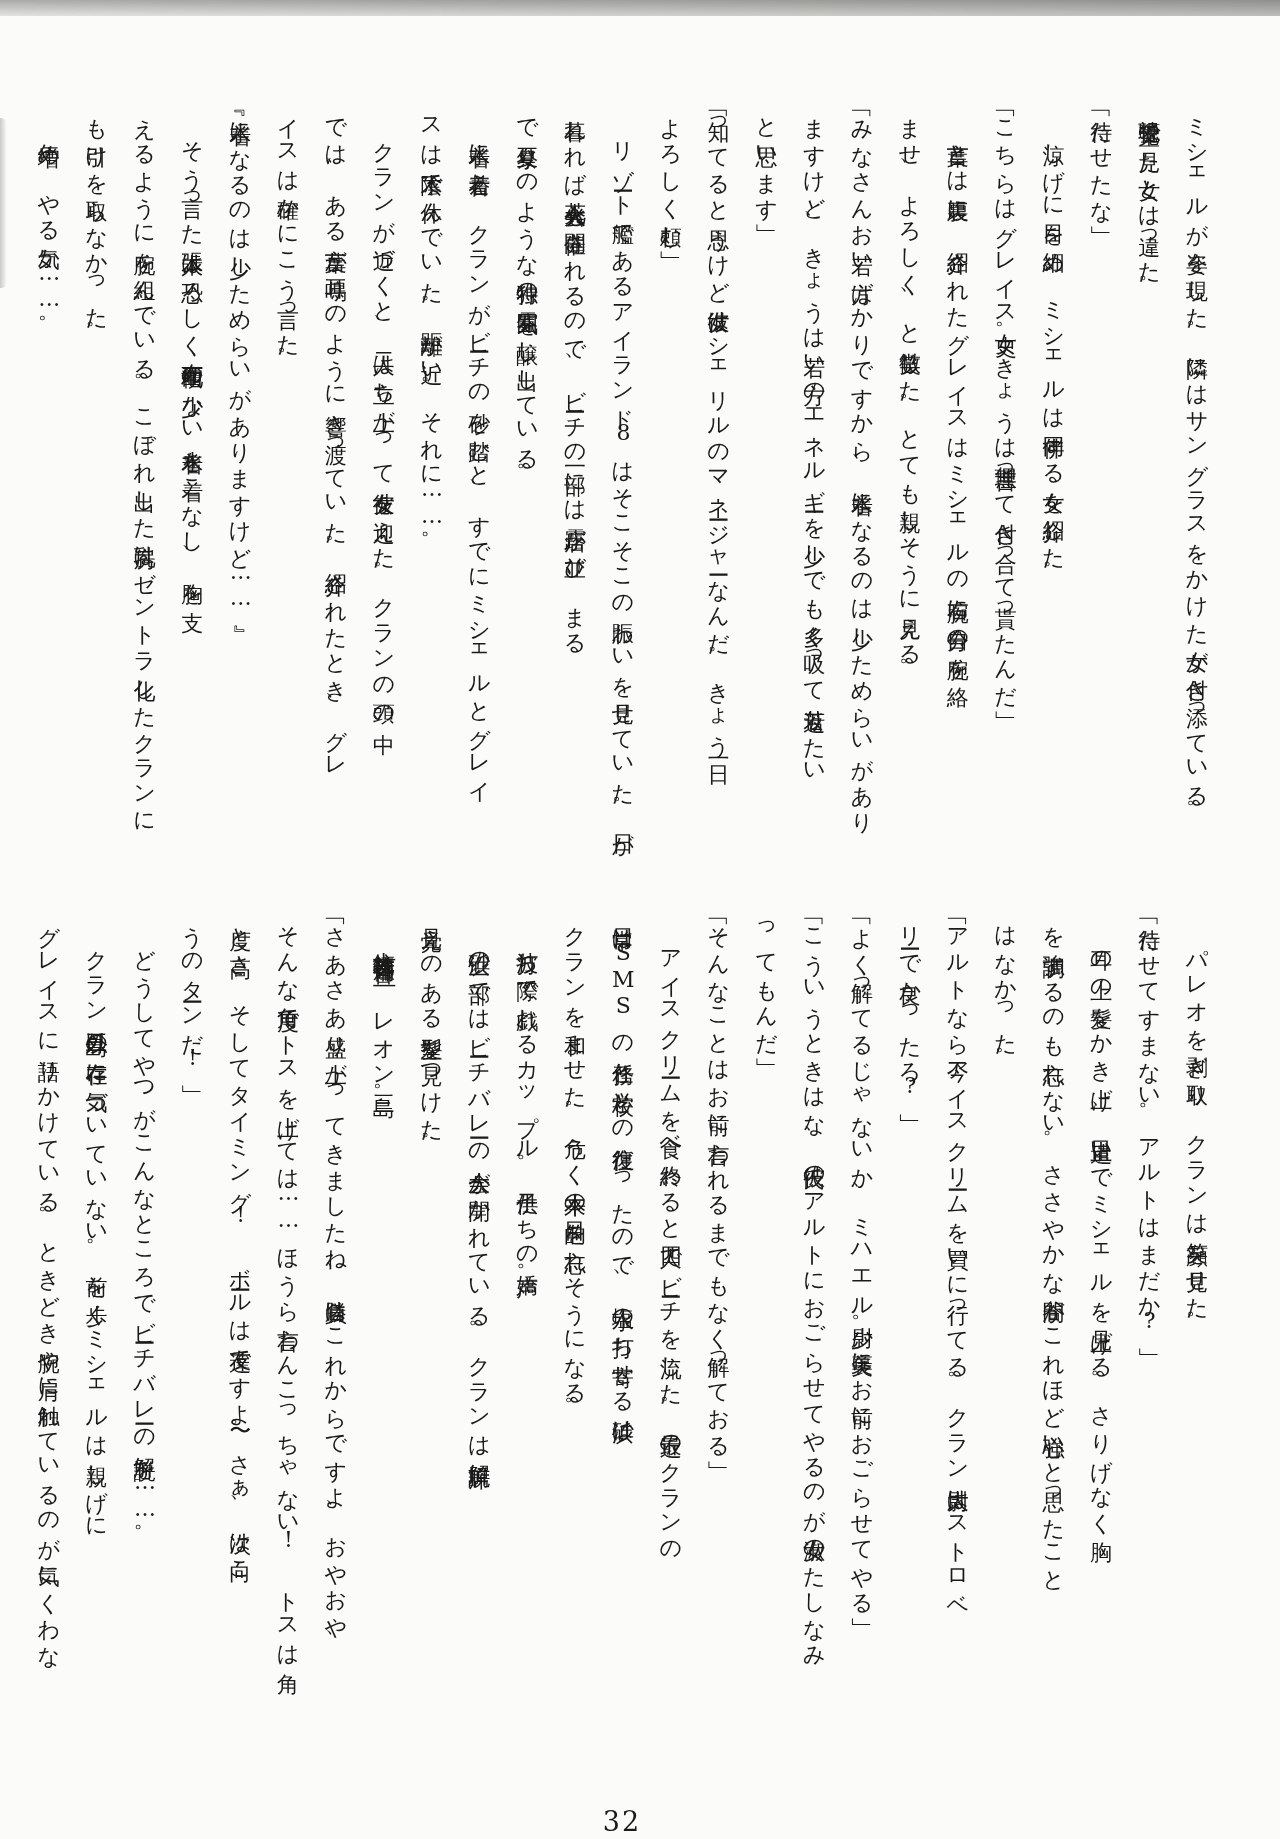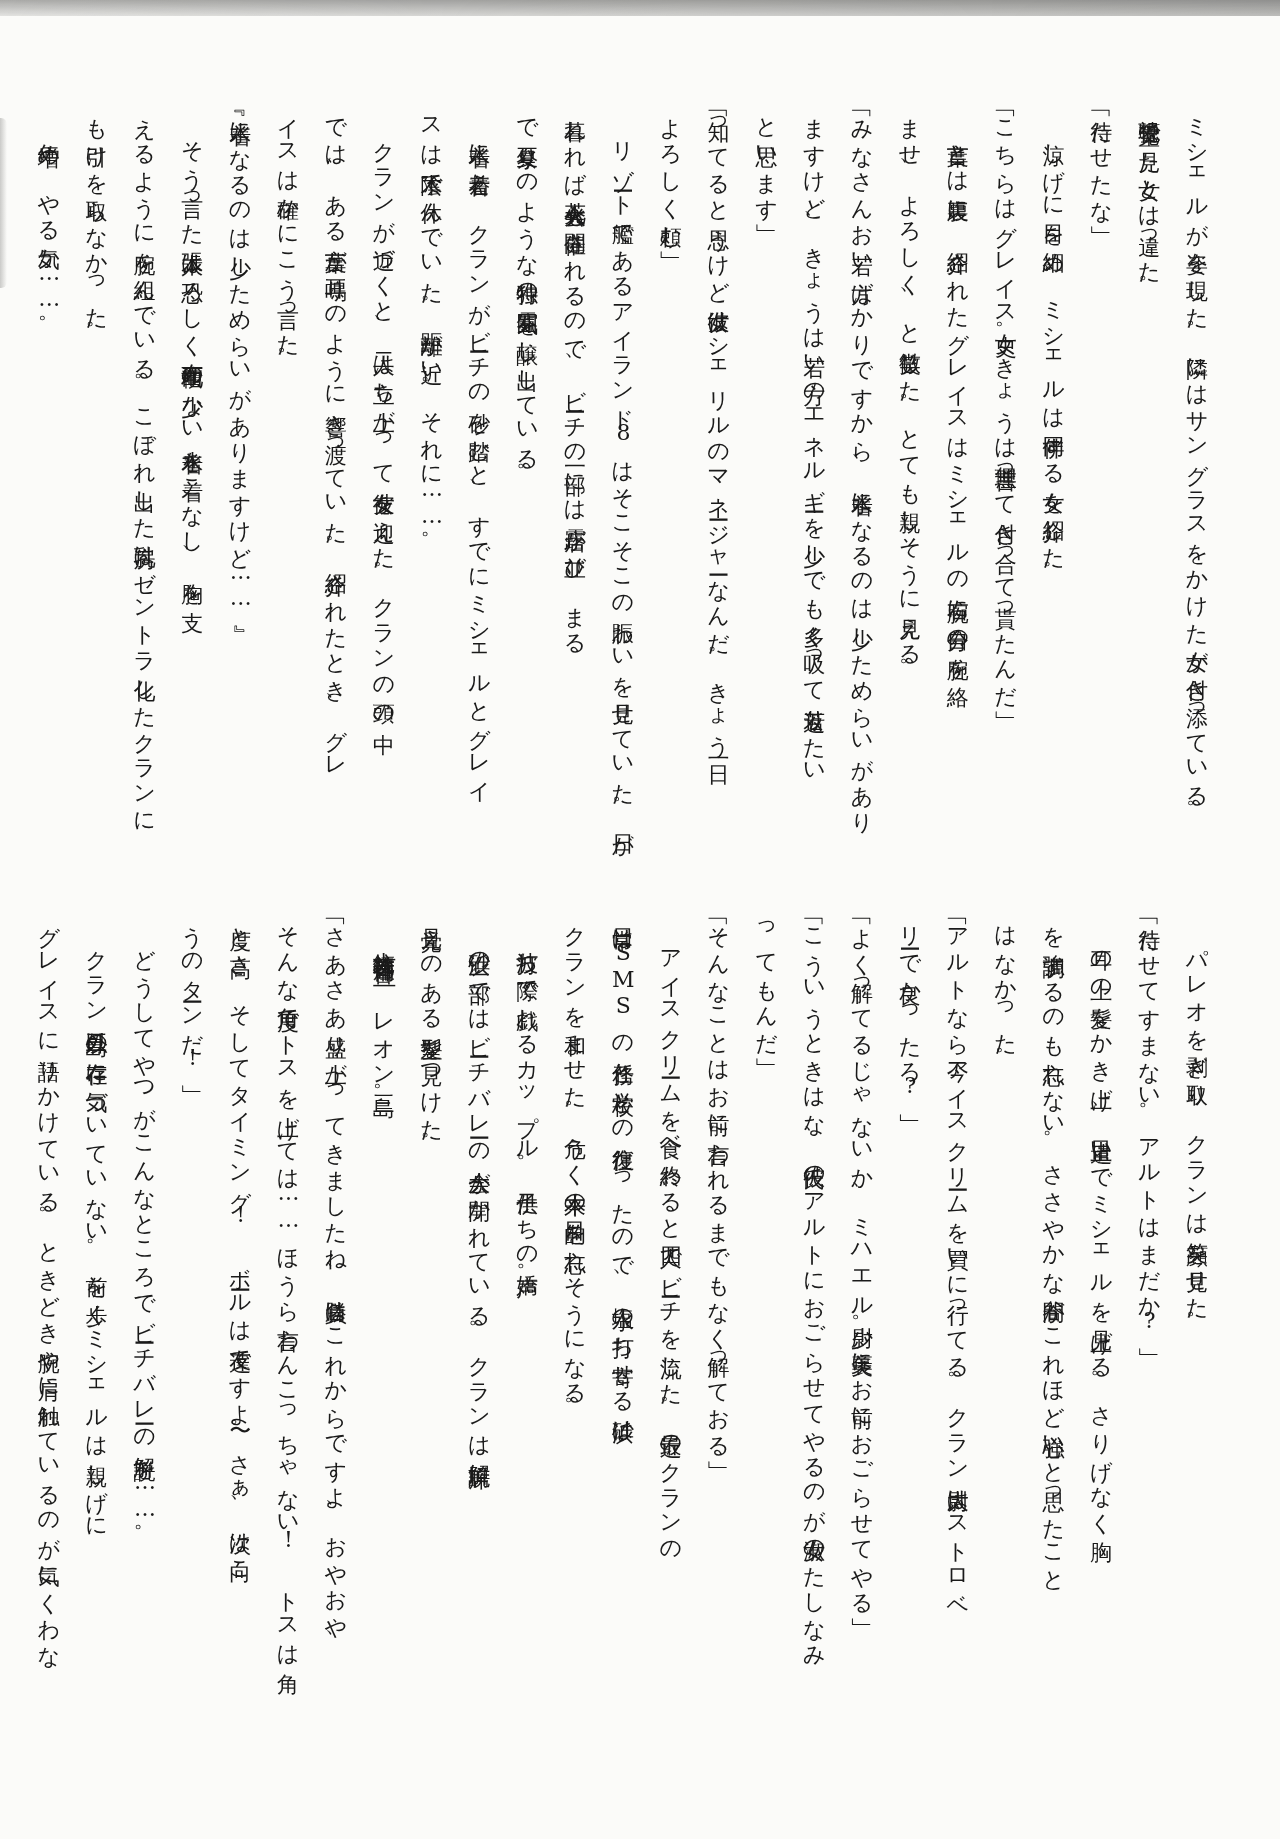--- a/index.html
+++ b/index.html
@@ -62,13 +62,14 @@
 <body>
 
 <div class="page">
   <div class="scan-edge-top"></div>
   <div class="scan-smudge-left"></div>
 
   <div class="dan dan-top"><p>ミシェルが姿を現した。隣にはサングラスをかけた女が付き添っている。</p><p>視聴覚室で見た女とは違った。</p><p>「待たせたな」</p><p>　涼しげに目を細め、ミシェルは同伴する女を紹介した。</p><p>「こちらはグレイス女史。きょうは無理言って付き合って貰ったんだ」</p><p>　言葉とは裏腹に、紹介されたグレイスはミシェルの右腕に自分の腕を絡</p><p>ませ、よろしく、と微笑した。とても親しそうに見える。</p><p>「みなさんお若い方ばかりですから、水着になるのは少しためらいがあり</p><p>ますけど、きょうは若い方のエネルギーを少しでも多く吸って若返りたい</p><p>と思います」</p><p>「知ってると思うけど彼女はシェリルのマネージャーなんだ。きょう一日</p><p>よろしく頼む」</p><p>　リゾート艦であるアイランド8はそこそこの賑わいを見せていた。日が</p><p>暮れれば花火大会も開催されるので、ビーチの一部には露店が並び、まる</p><p>で夏祭りのような独特の雰囲気を醸し出している。</p><p>　水着に着替え、クランがビーチの砂を踏むと、すでにミシェルとグレイ</p><p>スは木陰で休んでいた。距離が近い。それに……。</p><p>　クランが近づくと、二人は立ち上がって彼女を迎えた。クランの頭の中</p><p>では、ある言葉が耳鳴りのように響き渡っていた。紹介されたとき、グレ</p><p>イスは確かにこう言った。</p><p>『水着になるのは少しためらいがありますけど……』</p><p>　そう言った張本人は恐ろしく布地面積の少ない水着を着こなし、胸を支</p><p>えるように腕を組んでいる。こぼれ出した乳房はゼントラ化したクランに</p><p>も引けを取らなかった。</p><p>　年増め、やる気か……。</p></div>
 
   <div class="dan dan-bottom"><p>　パレオを剥ぎ取り、クランは笑顔を見せた。</p><p>「待たせてすまない。アルトはまだか?」</p><p>　耳の上の髪をかき上げ、上目遣いでミシェルを見上げる。さりげなく胸</p><p>を強調するのも忘れない。ささやかな谷間がこれほど心強いと思ったこと</p><p>はなかった。</p><p>「アルトなら今アイスクリームを買いに行ってる。クラン大尉はストロベ</p><p>リーで良かったろ?」</p><p>「よく解ってるじゃないか、ミハエル少尉。褒美にお前におごらせてやる」</p><p>「こういうときはな、彼氏のアルトにおごらせてやるのが淑女のたしなみ</p><p>ってもんだ」</p><p>「そんなことはお前に言われるまでもなく解っておる」</p><p>　アイスクリームを食べ終わると四人でビーチを流した。最近のクランの</p><p>日常はSMSの任務と学校との往復だったので、塩水の打ち寄せる砂浜は</p><p>クランを和ませた。危うく本来の目的を忘れそうになる。</p><p>　波打ち際で戯れるカップル。子供たちの嬌声。</p><p>　砂浜の一部ではビーチバレーの大会が開かれている。クランは解説席に</p><p>見覚えのある髪型を見つけた。</p><p>　大統領首席補佐官――レオン三島。</p><p>「さあさあ盛り上がってきましたね、勝負はこれからですよ、おやおや、</p><p>そんな角度でトスを上げては……ほうら言わんこっちゃない!　トスは角</p><p>度と高さ、そしてタイミング!　ボールは友達ですよ〜。さぁ、次は向こ</p><p>うのターンだ!」</p><p>　どうしてやつがこんなところでビーチバレーの解説を……。</p><p>　クラン以外三島の存在に気づいていない。前を歩くミシェルは親しげに</p><p>グレイスに語りかけている。ときどき腕や肩に触れているのが気にくわな</p></div>
 
+  <div class="page-number">32</div>
 </div>
 
 </body></html>

